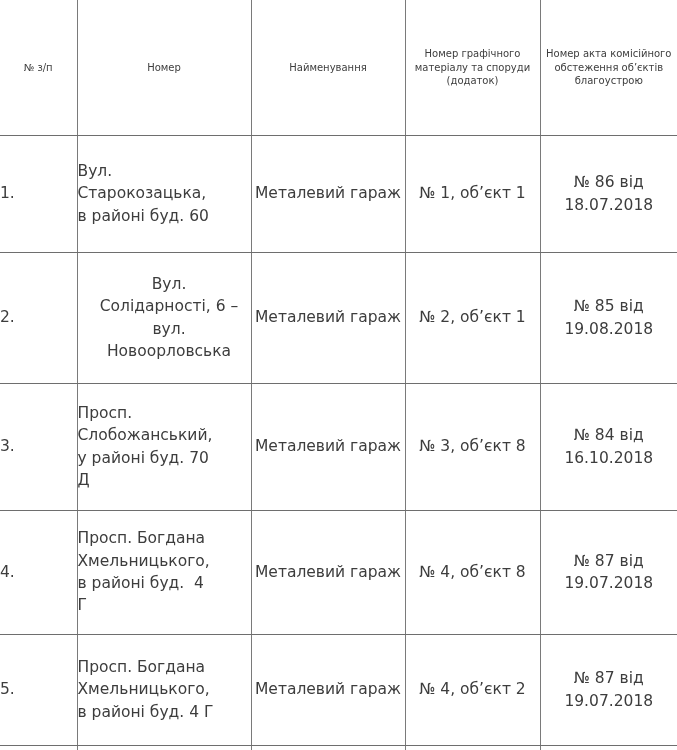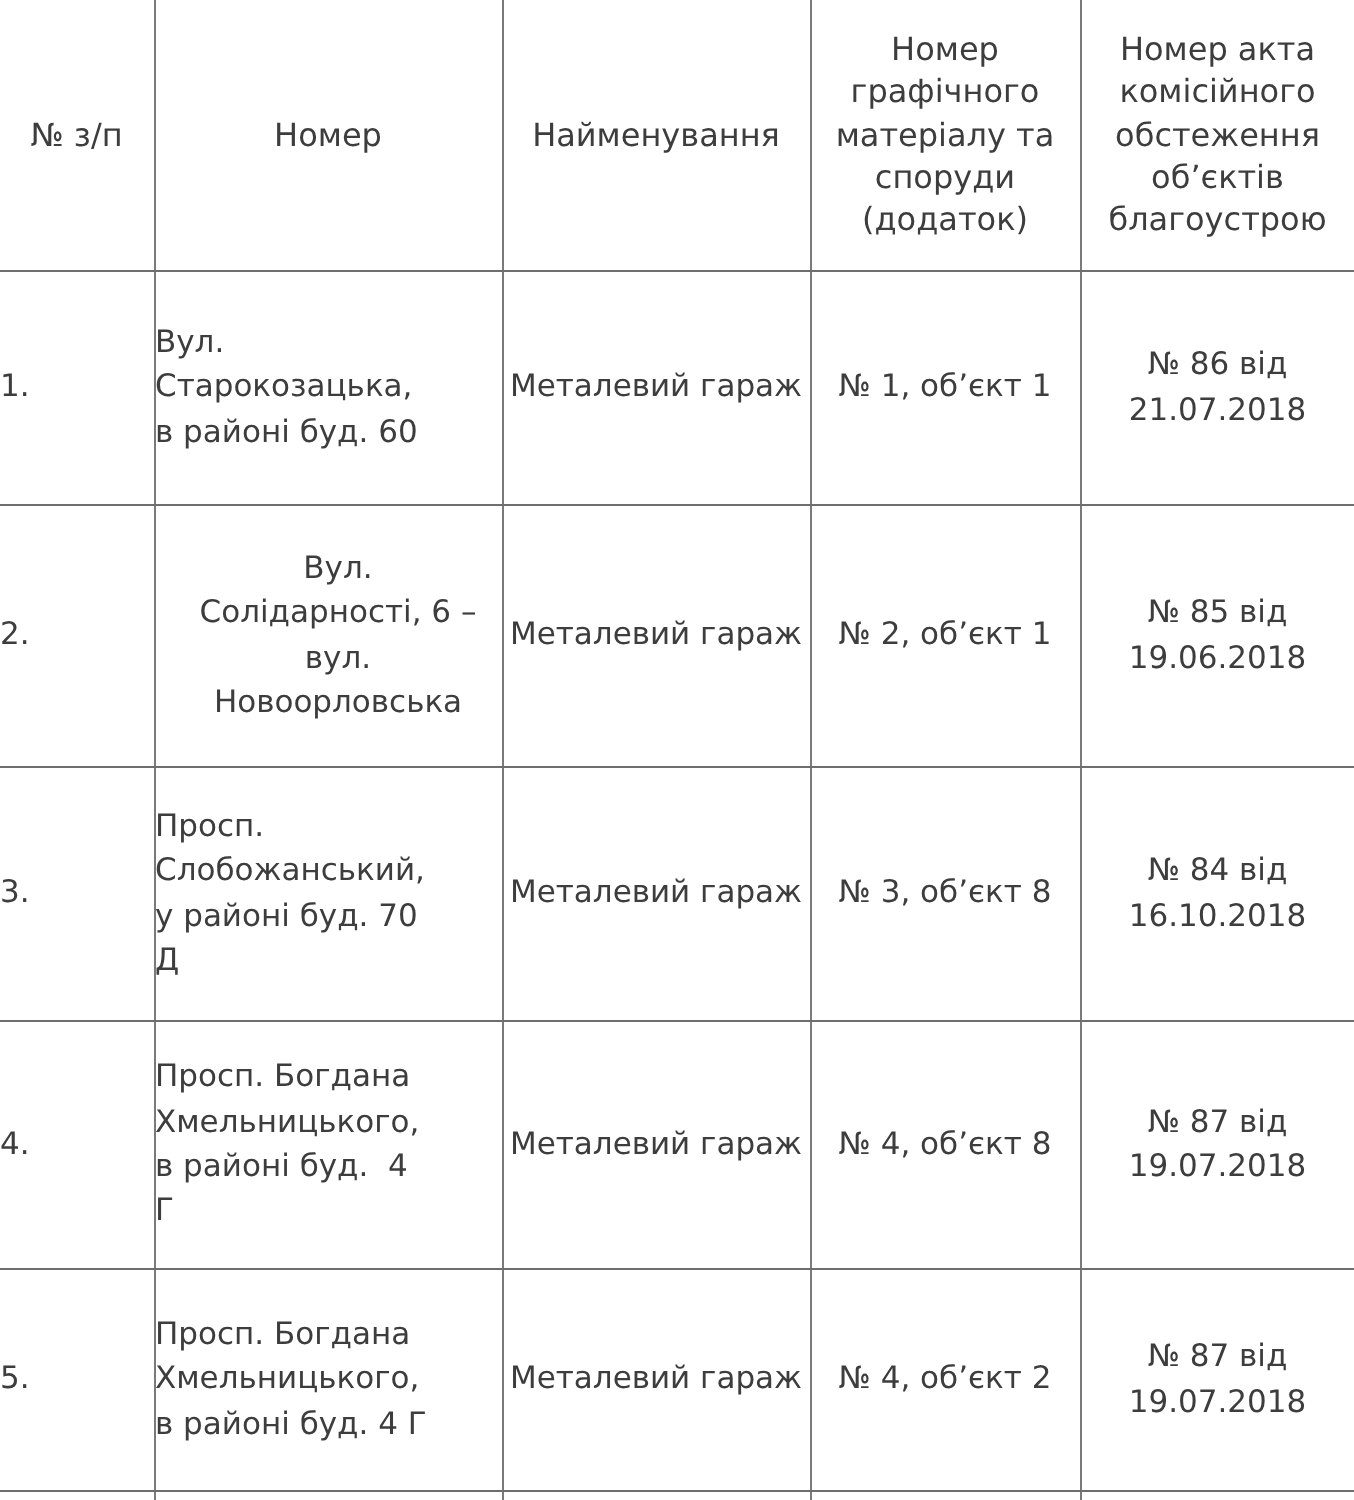--- a/index.html
+++ b/index.html
@@ -41,21 +41,21 @@
   
   .col-num   { width: 77px; }
   .col-addr  { width: 174px; }
   .col-name  { width: 154px; }
   .col-graph { width: 135px; }
   .col-act   { width: 137px; }
 
   
   .hdr-row th {
     height: 135px;
-    font-size: 16px;
+    font-size: 10px;
     line-height: 1.33;
     text-align: center;
     color: #3d3d3d;
   }
   .hdr-cell { padding: 4px 6px; }
   .hdr-num   { padding-right: 4px; }
   .hdr-graph { padding: 4px 12px; }
   .hdr-act   { padding: 4px 10px; }
 
   
@@ -129,35 +129,35 @@
     <tr class="data-row r1">
       <td class="cell-num">1.</td>
       <td class="cell-addr">Вул.
 Старокозацька,
 в районі буд. 60</td>
       <td class="cell-name">Металевий
 гараж</td>
       <td class="cell-graph">№ 1,
 об’єкт 1</td>
       <td class="cell-act">№ 86 від
-21.07.2018</td>
+18.07.2018</td>
     </tr>
 
     <tr class="data-row r2">
       <td class="cell-num">2.</td>
       <td class="cell-addr center">Вул.
 Солідарності, 6 –
 вул.
 Новоорловська</td>
       <td class="cell-name">Металевий
 гараж</td>
       <td class="cell-graph">№ 2,
 об’єкт 1</td>
       <td class="cell-act">№ 85 від
-19.06.2018</td>
+19.08.2018</td>
     </tr>
 
     <tr class="data-row r3">
       <td class="cell-num">3.</td>
       <td class="cell-addr">Просп.
 Слобожанський,
 у районі буд. 70
 Д</td>
       <td class="cell-name">Металевий
 гараж</td>

